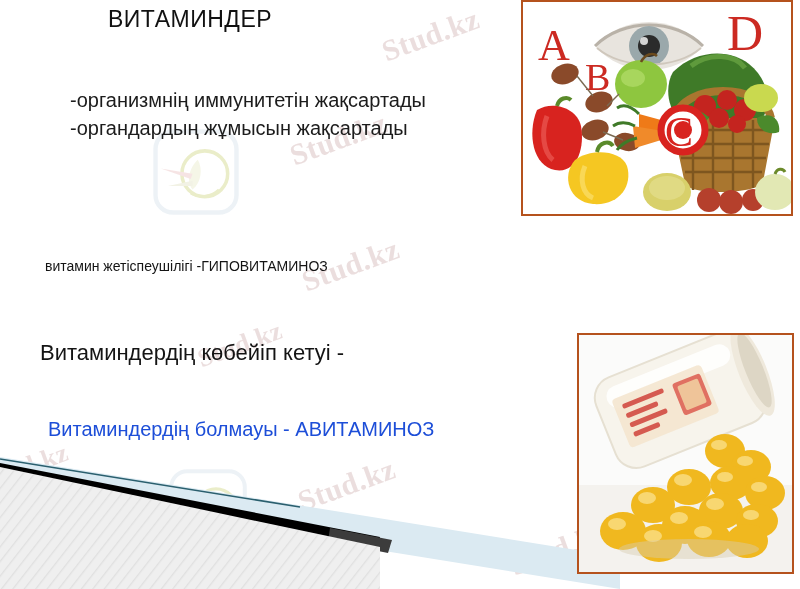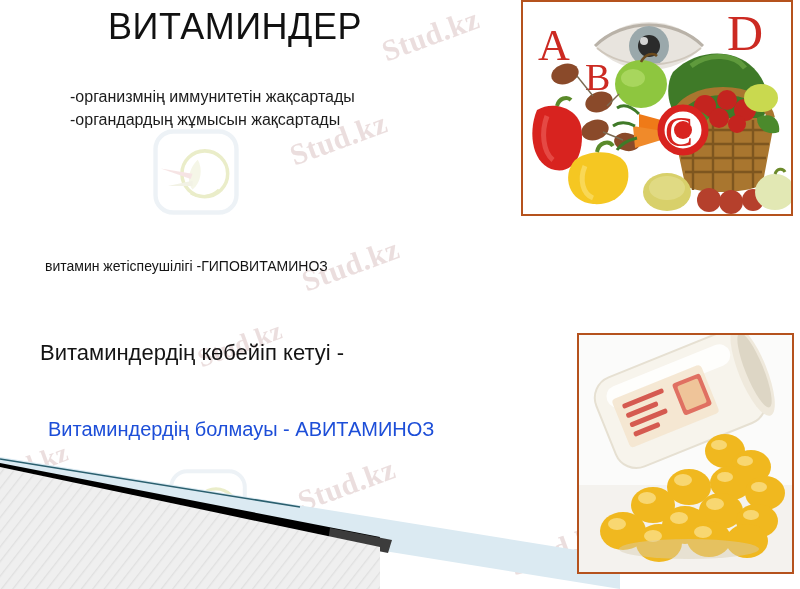--- a/index.html
+++ b/index.html
@@ -16,25 +16,25 @@
   .wm{position:absolute;font-family:"Liberation Serif","DejaVu Serif",serif;
       font-weight:bold;color:#e8d9d9;opacity:.85;white-space:nowrap;
       letter-spacing:.5px;user-select:none;pointer-events:none;}
   .wm.a{font-size:30px;transform:rotate(-20deg);}
   .wm.b{font-size:26px;transform:rotate(-20deg);}
 
   .wm-logo{position:absolute;width:88px;height:88px;pointer-events:none;opacity:.75;}
   .wm-logo svg{display:block;width:100%;height:100%;}
 
   
-  .title{position:absolute;left:108px;top:6px;font-size:36px;font-weight:400;
+  .title{position:absolute;left:108px;top:6px;font-size:23px;font-weight:400;
          color:#111;letter-spacing:.5px;line-height:1.15;}
 
   
-  .bullets{position:absolute;left:70px;top:86px;font-size:16px;line-height:1.42;
+  .bullets{position:absolute;left:70px;top:86px;font-size:20px;line-height:1.42;
            color:#1c1c1c;}
   .bullets div{white-space:nowrap;}
 
   .line-hypo{position:absolute;left:45px;top:258px;font-size:14px;white-space:nowrap;color:#141414;}
   .line-hyper{position:absolute;left:28px;top:338px;font-size:22px;line-height:1.35;color:#141414;}
   .line-hyper div{white-space:nowrap;margin-left:12px;}
   .line-avita{position:absolute;left:48px;top:418px;font-size:20px;white-space:nowrap;color:#1d4ed8;}
 
   
   .frame{position:absolute;border:2px solid #b5521d;background:#fdfdfd;overflow:hidden;}

